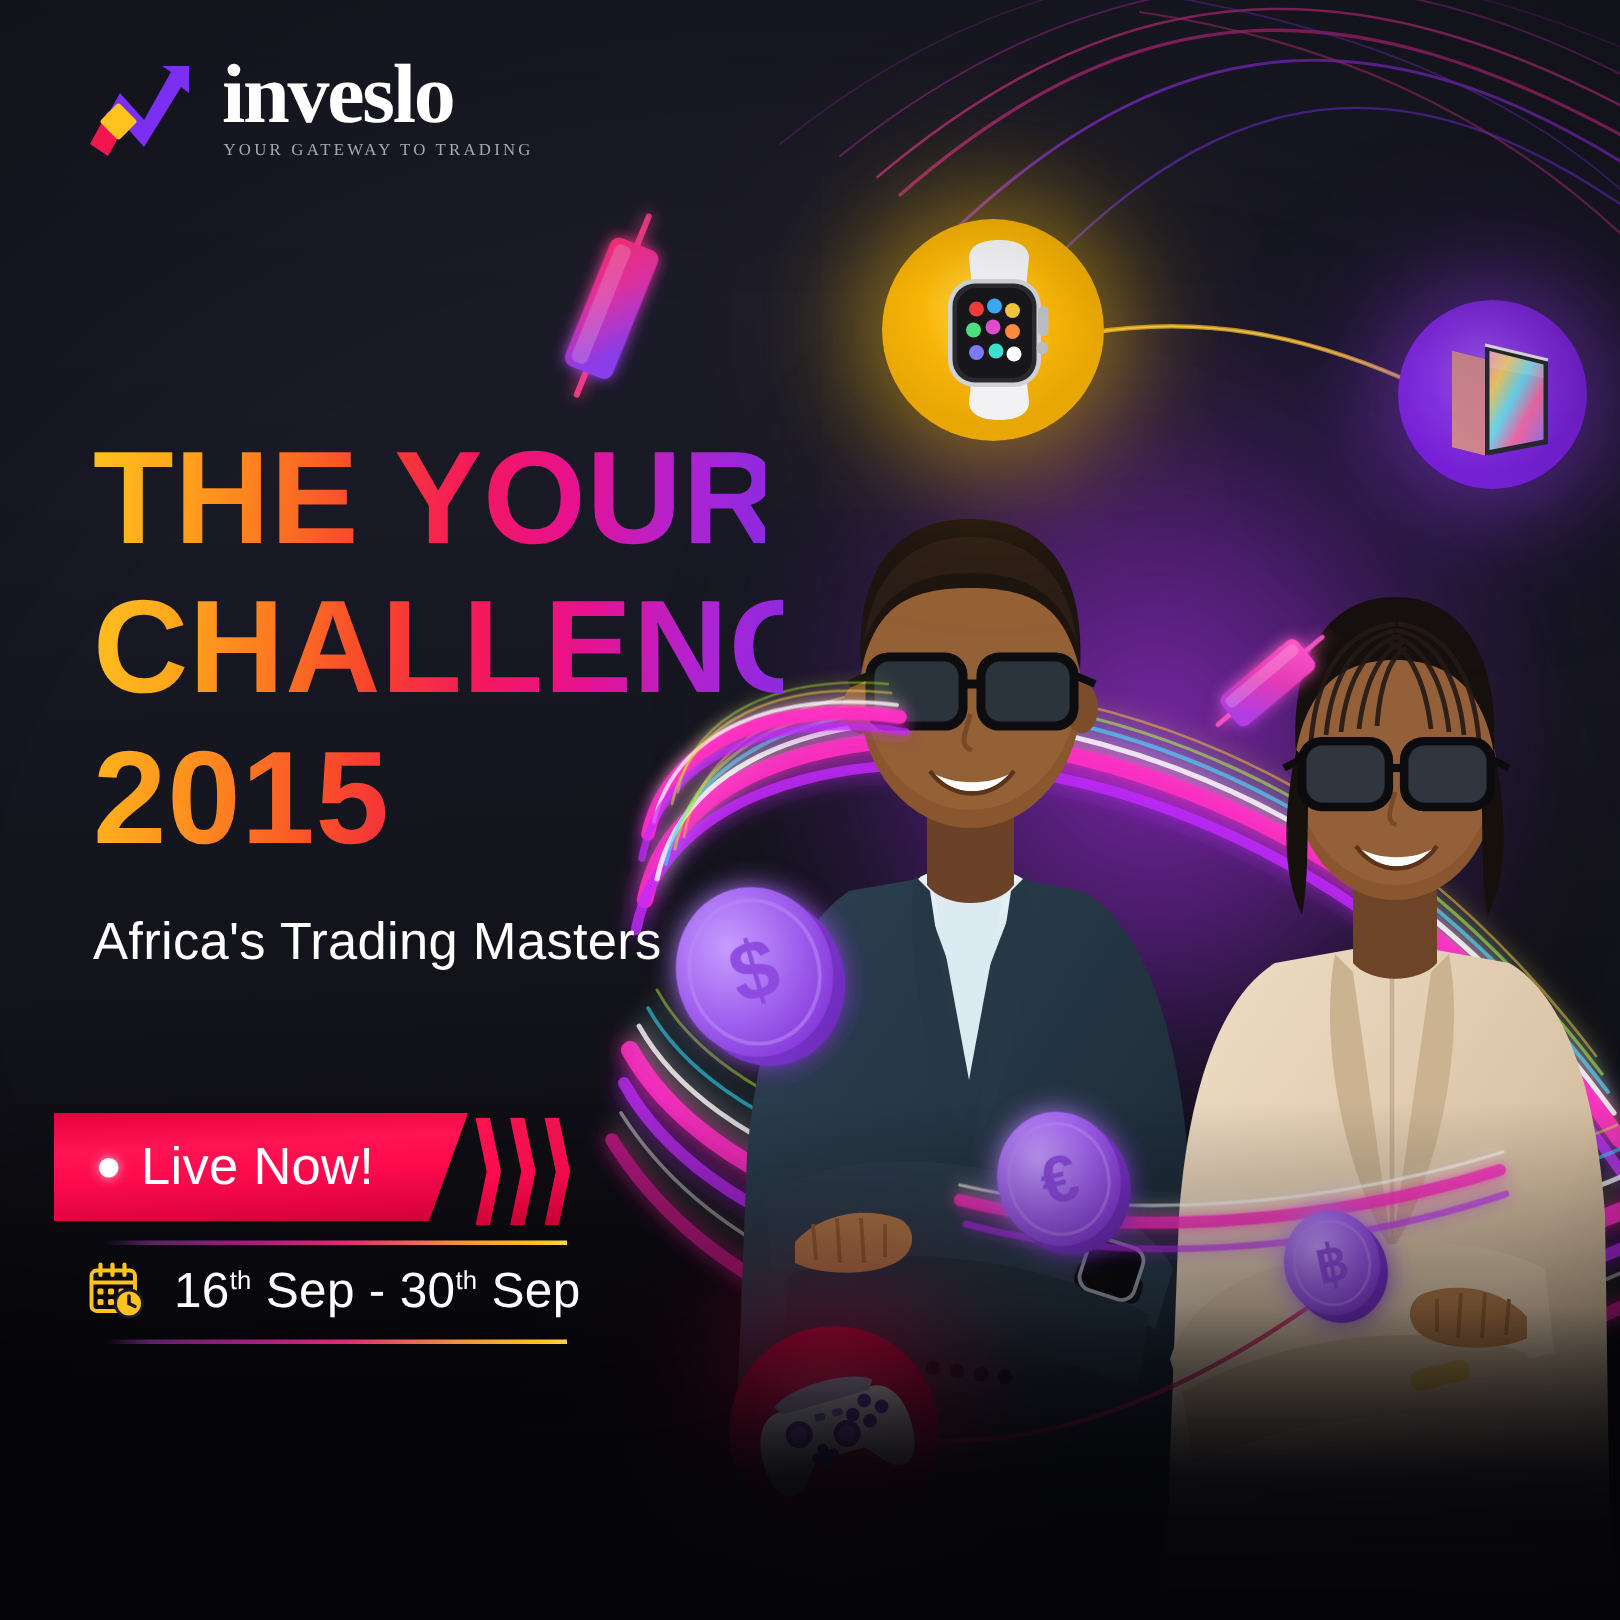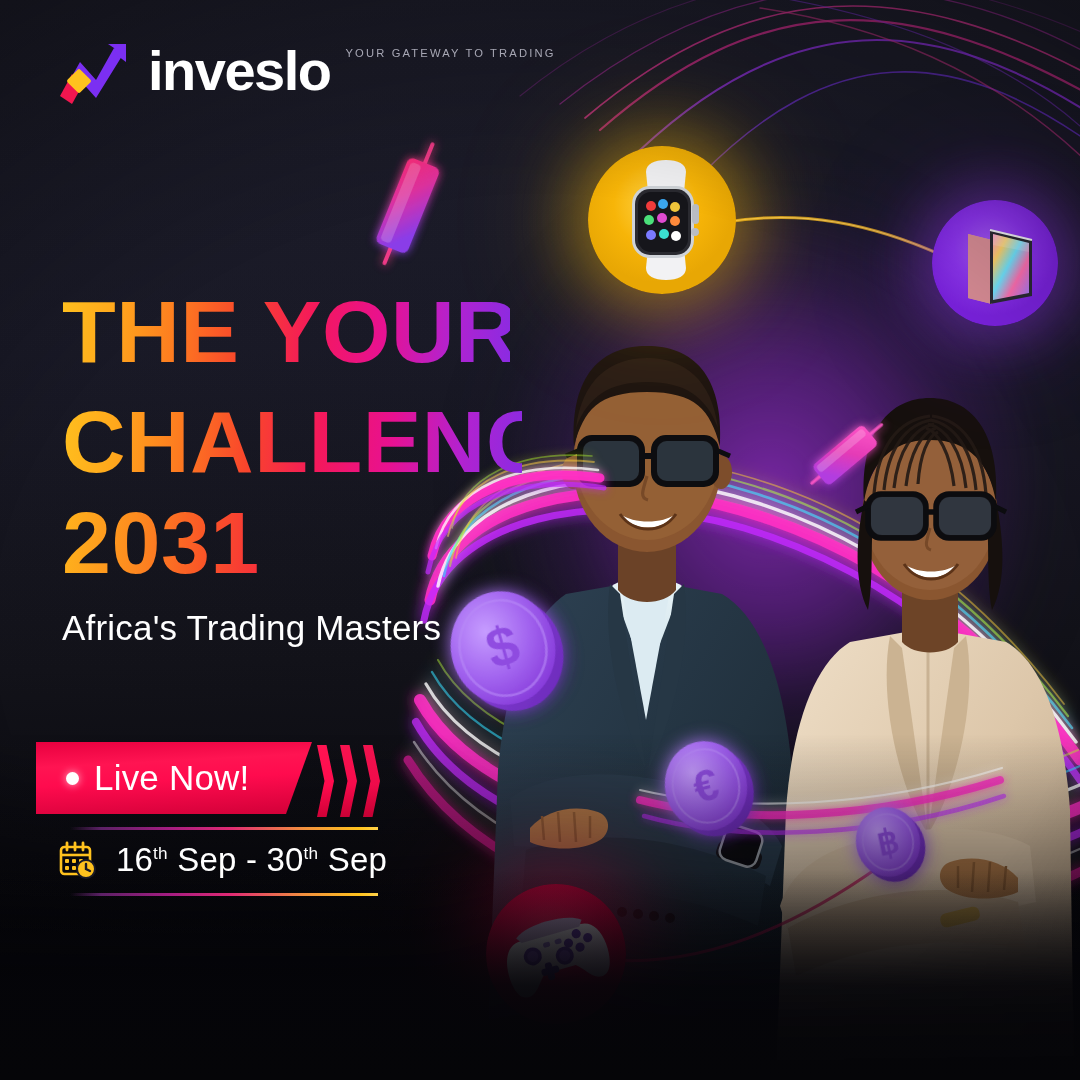--- a/index.html
+++ b/index.html
@@ -47,49 +47,49 @@
   
   .layer { position: absolute; inset: 0; width: 1080px; height: 1080px; }
 
   
   .logo {
     position: absolute; left: 58px; top: 36px;
     display: flex; align-items: center; gap: 16px;
     z-index: 40;
   }
   .logo-mark { width: 74px; height: 70px; flex: none; }
-  .logo-text { display: flex; flex-direction: row; }
+  .logo-text { display: flex; flex-direction: column; font-family: Liberation Serif, serif; }
   .logo-word {
     font-size: 56px; font-weight: 700; color: #ffffff;
     letter-spacing: -1.5px; line-height: 0.98;
   }
   .logo-tag {
     font-size: 11.2px; color: #a7a7b4; letter-spacing: 2.15px;
-    margin-top: 3px; margin-left: 15px; font-weight: 400;
+    margin-top: 3px; margin-left: 1px; font-weight: 400;
     white-space: nowrap;
   }
 
   
   .headline {
     position: absolute; left: 62px; top: 284px; z-index: 40;
     width: 520px;
   }
   .headline-line {
     font-size: 88px; font-weight: 800; line-height: 1.08;
     letter-spacing: 0.5px; white-space: nowrap;
     background-image: linear-gradient(96deg,
         #ffc01e 0%, #ffa81c 12%, #fd7b20 26%, #f9442c 41%,
         #f4185c 56%, #e81190 71%, #b322cf 86%, #8a2be2 100%);
     background-size: 470px 100%;
     background-repeat: no-repeat;
     -webkit-background-clip: text; background-clip: text;
     color: transparent; -webkit-text-fill-color: transparent;
   }
   .hl-1 { background-size: 448px 100%; }
-  .hl-2 { background-size: 460px 100%; margin-top: 15px; }
+  .hl-2 { background-size: 460px 100%; margin-top: 4px; }
   .hl-3 {
     margin-top: 6px;
     background-image: linear-gradient(96deg, #ffb51c 0%, #fd8b1f 35%, #fa5427 68%, #f5273f 100%);
     background-size: 210px 100%;
   }
 
   
   .subhead {
     position: absolute; left: 62px; top: 608px; z-index: 40;
     font-size: 35px; font-weight: 400; color: #ffffff;
@@ -551,21 +551,21 @@
     </svg>
     <div class="logo-text">
       <div class="logo-word">inveslo</div>
       <div class="logo-tag">YOUR GATEWAY TO TRADING</div>
     </div>
   </div>
 
   <div class="headline">
     <div class="headline-line hl-1">THE YOUR</div>
     <div class="headline-line hl-2">CHALLENGE</div>
-    <div class="headline-line hl-3">2031</div>
+    <div class="headline-line hl-3">2015</div>
   </div>
 
   <div class="subhead">Africa's Trading Masters</div>
 
   <div class="live-wrap">
     <div class="live-bar">
       <span class="live-dot"></span>
       <span class="live-text">Live Now!</span>
     </div>
     <div class="chevs">

